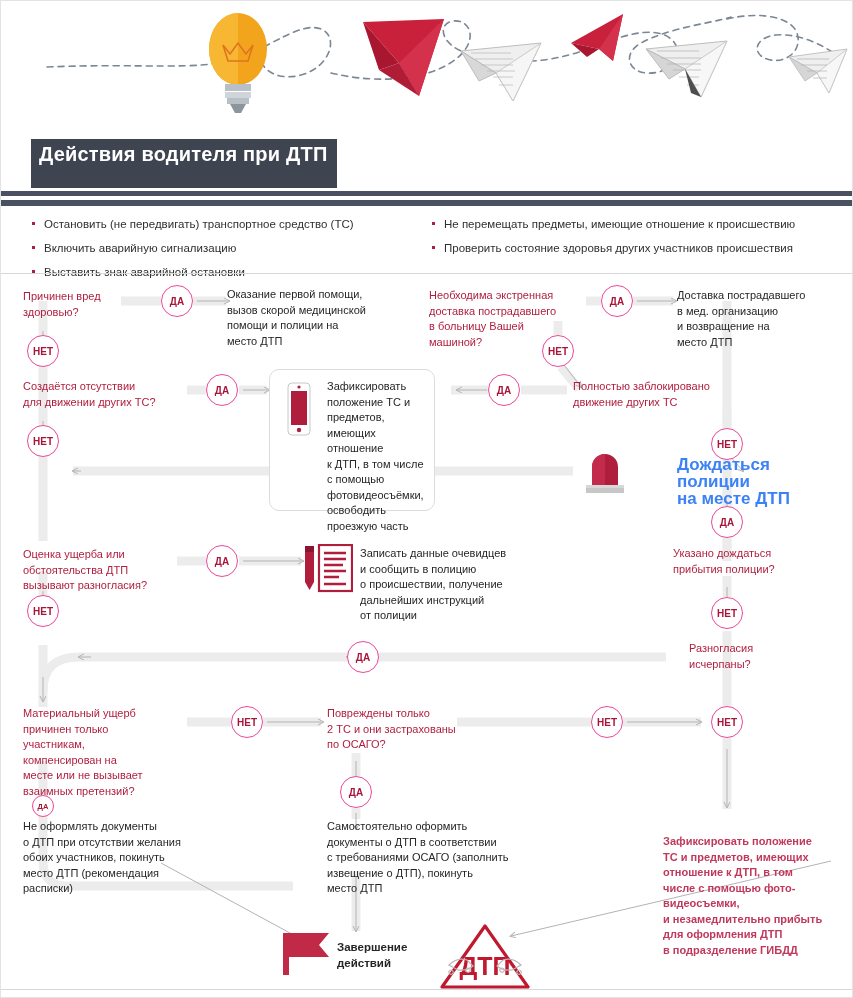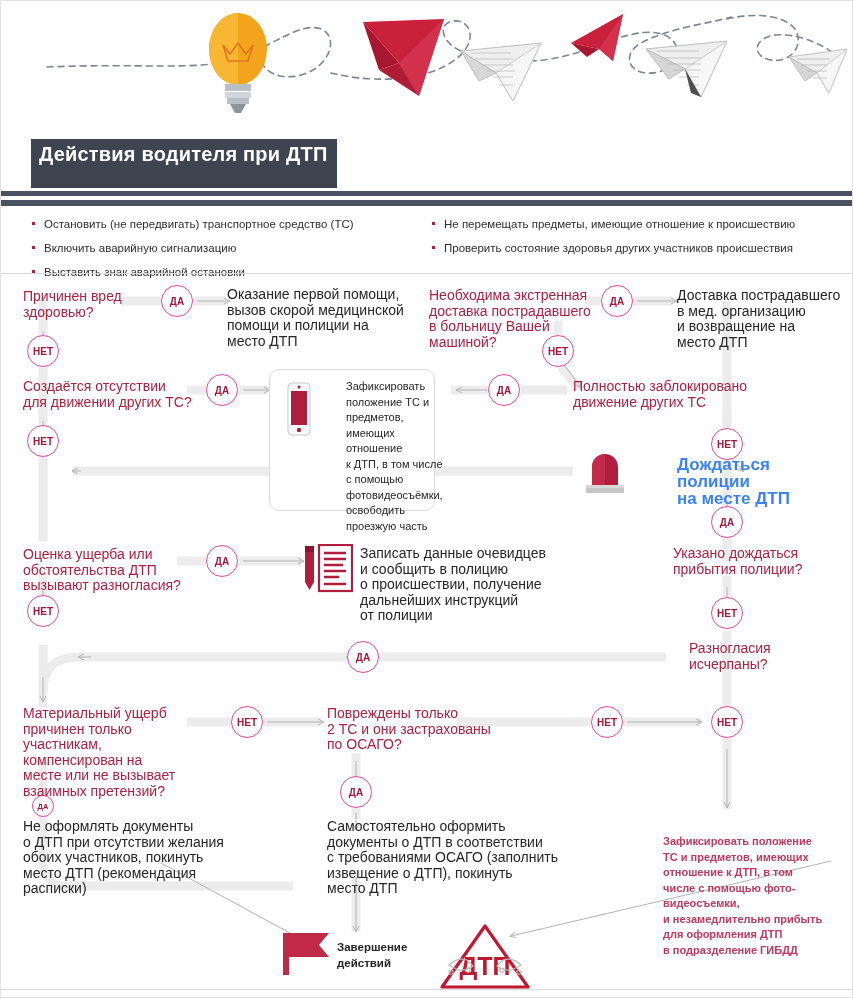--- a/index.html
+++ b/index.html
@@ -46,21 +46,21 @@
     width:3px;height:3px;background:#b01e3e;
   }
 
   #rule3{position:absolute;left:0;top:272px;width:853px;height:1px;background:#d8d8d8;}
   #rule4{position:absolute;left:0;top:988px;width:853px;height:1px;background:#d8d8d8;}
 
   
   #flow{position:absolute;left:0;top:0;width:853px;height:998px;}
 
   
-  .node{position:absolute;font-size:14px;line-height:15.5px;}
+  .node{position:absolute;font-size:11px;line-height:15.5px;}
   .q{color:#b01e3e;}
   .a{color:#262626;}
   .bold-red{color:#3b82f6;font-weight:bold;font-size:17px;line-height:17px;}
   .pink{color:#c0385c;font-weight:bold;font-size:11px;line-height:15.5px;margin-top:21px;}
 
   
   .badge{
     position:absolute;
     border-radius:50%;
     background:#ffffff;
@@ -72,21 +72,21 @@
   }
   .badge.big{width:32px;height:32px;font-size:10px;}
   .badge.sm{width:22px;height:22px;font-size:7.5px;}
 
   
   #phone-card{
     position:absolute;left:268px;top:368px;width:166px;height:142px;
     background:#ffffff;border:1px solid #dcdcdc;border-radius:10px;
     box-sizing:border-box;
   }
-  #phone-card .ct{position:absolute;left:57px;top:9px;width:104px;font-size:11px;line-height:15.5px;color:#262626;margin-left:19px;}
+  #phone-card .ct{position:absolute;left:57px;top:9px;width:104px;font-size:11px;line-height:15.5px;color:#262626;}
 
   
   .fig{position:absolute;}
 </style>
 </head>
 <body>
 
 <div id="page">
 
   <div id="hero">

